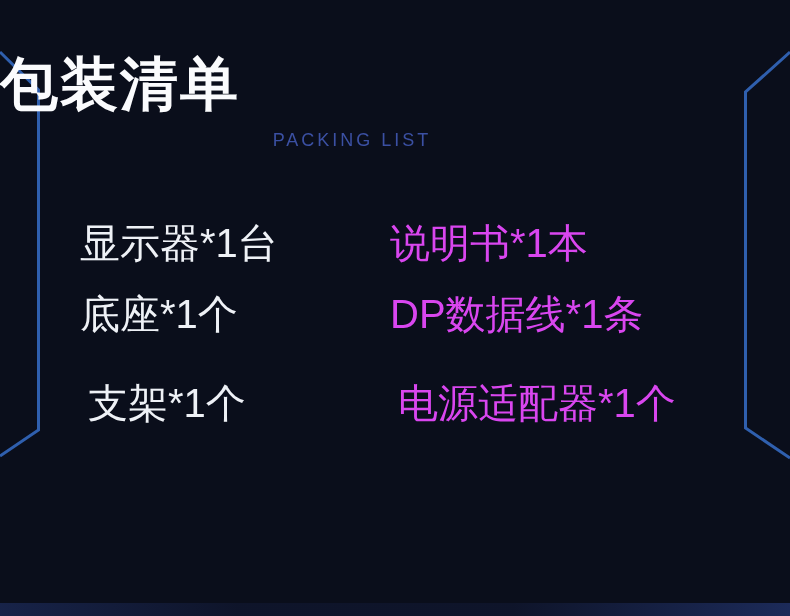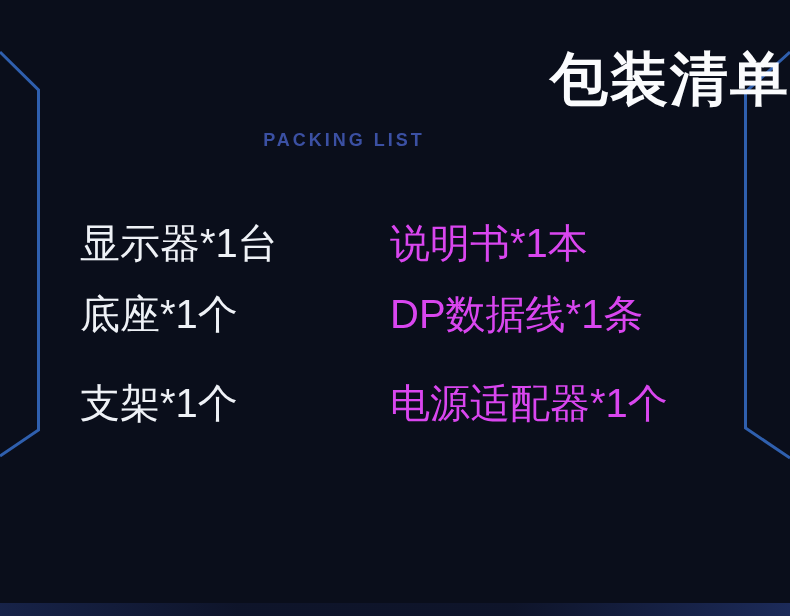--- a/index.html
+++ b/index.html
@@ -7,51 +7,51 @@
     position:relative;
     width:790px;height:616px;
     background:#0a0e1b;
     overflow:hidden;
     font-family:"Liberation Sans","DejaVu Sans",sans-serif;
   }
   .decor{position:absolute;top:0;left:0;pointer-events:none;}
   .title{
     position:absolute;
     top:50px;left:0;width:790px;
-    text-align:right;
+    text-align:left;
     font-size:58px;
     font-weight:bold;
     letter-spacing:2px;
     color:#fafbfd;
     line-height:68px;
     margin:0;
-    font-family:Liberation Mono, monospace;
   }
   .subtitle{
     position:absolute;
     top:129px;left:0;width:688px;
     text-align:center;
     font-size:18px;
-    font-weight:700;
+    font-weight:400;
     letter-spacing:3px;
     color:#3b50a3;
     line-height:22px;
+    padding-left:8px;
   }
   .item{
     position:absolute;
     font-size:40px;
     font-weight:400;
     line-height:44px;
     white-space:nowrap;
   }
   .col-left .item{left:80px;color:#eef1f6;}
   .col-right .item{left:390px;color:#d946ef;}
   .row1{top:221px;}
   .row2{top:292px;}
-  .row3{top:381px;}
+  .row3{top:381px;margin-left:8px;}
   .bottom-bar{
     position:absolute;
     left:0;bottom:0;
     width:790px;height:13px;
     background:linear-gradient(90deg,
       rgba(34,52,110,0.55) 0%,
       rgba(22,32,70,0.35) 30%,
       rgba(22,32,70,0.35) 65%,
       rgba(34,52,110,0.75) 100%);
   }

